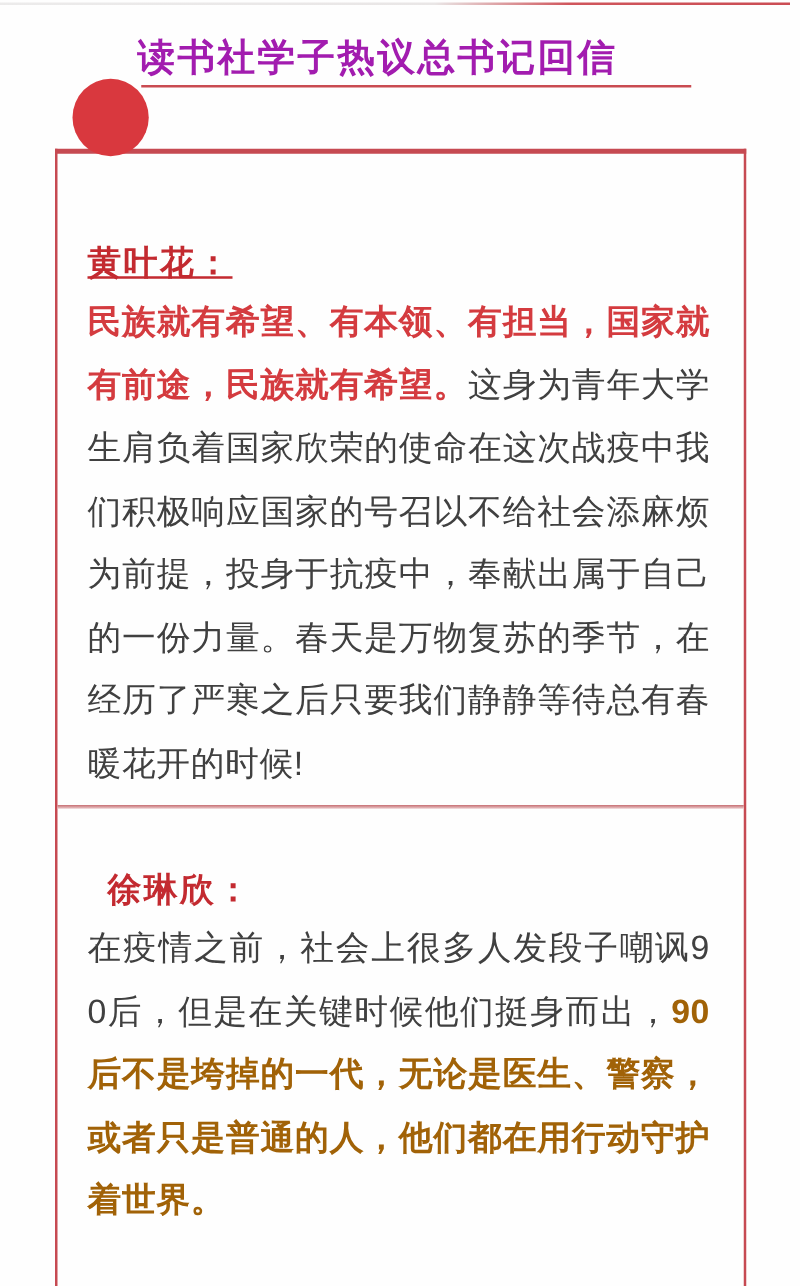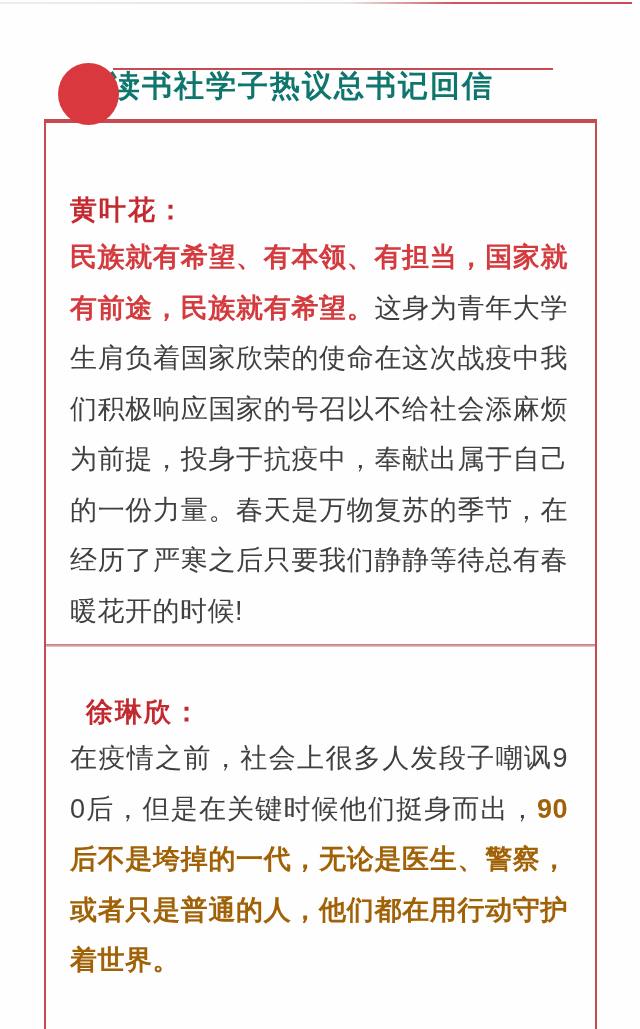--- a/index.html
+++ b/index.html
@@ -22,23 +22,22 @@
   }
 
   .page-title {
     position: absolute;
     left: 2px; top: 26px;
     width: 600px;
     text-align: center;
     font-size: 30px;
     font-weight: bold;
     letter-spacing: 2px;
-    color: #0f766e;
+    color: #a21caf;
     white-space: nowrap;
-    margin-top: 40px;
   }
 
   .title-underline {
     position: absolute;
     left: 113px; top: 68px;
     width: 440px; height: 2px;
     background: #c94b51;
   }
 
   .red-dot {
@@ -64,21 +63,21 @@
   .speaker-name {
     position: absolute;
     left: 70px;
     font-size: 27px;
     font-weight: bold;
     letter-spacing: 2px;
     color: #c32a30;
     z-index: 2;
     white-space: nowrap;
   }
-  .speaker-name.first  { top: 192px; }
+  .speaker-name.first  { top: 192px; text-decoration: underline; }
   .speaker-name.second { top: 694px; margin-left: 16px; }
 
   .quote-para {
     position: absolute;
     left: 70px;
     width: 498px;
     font-size: 27px;
     line-height: 50.5px;
     letter-spacing: 0.5px;
     text-align: justify;

